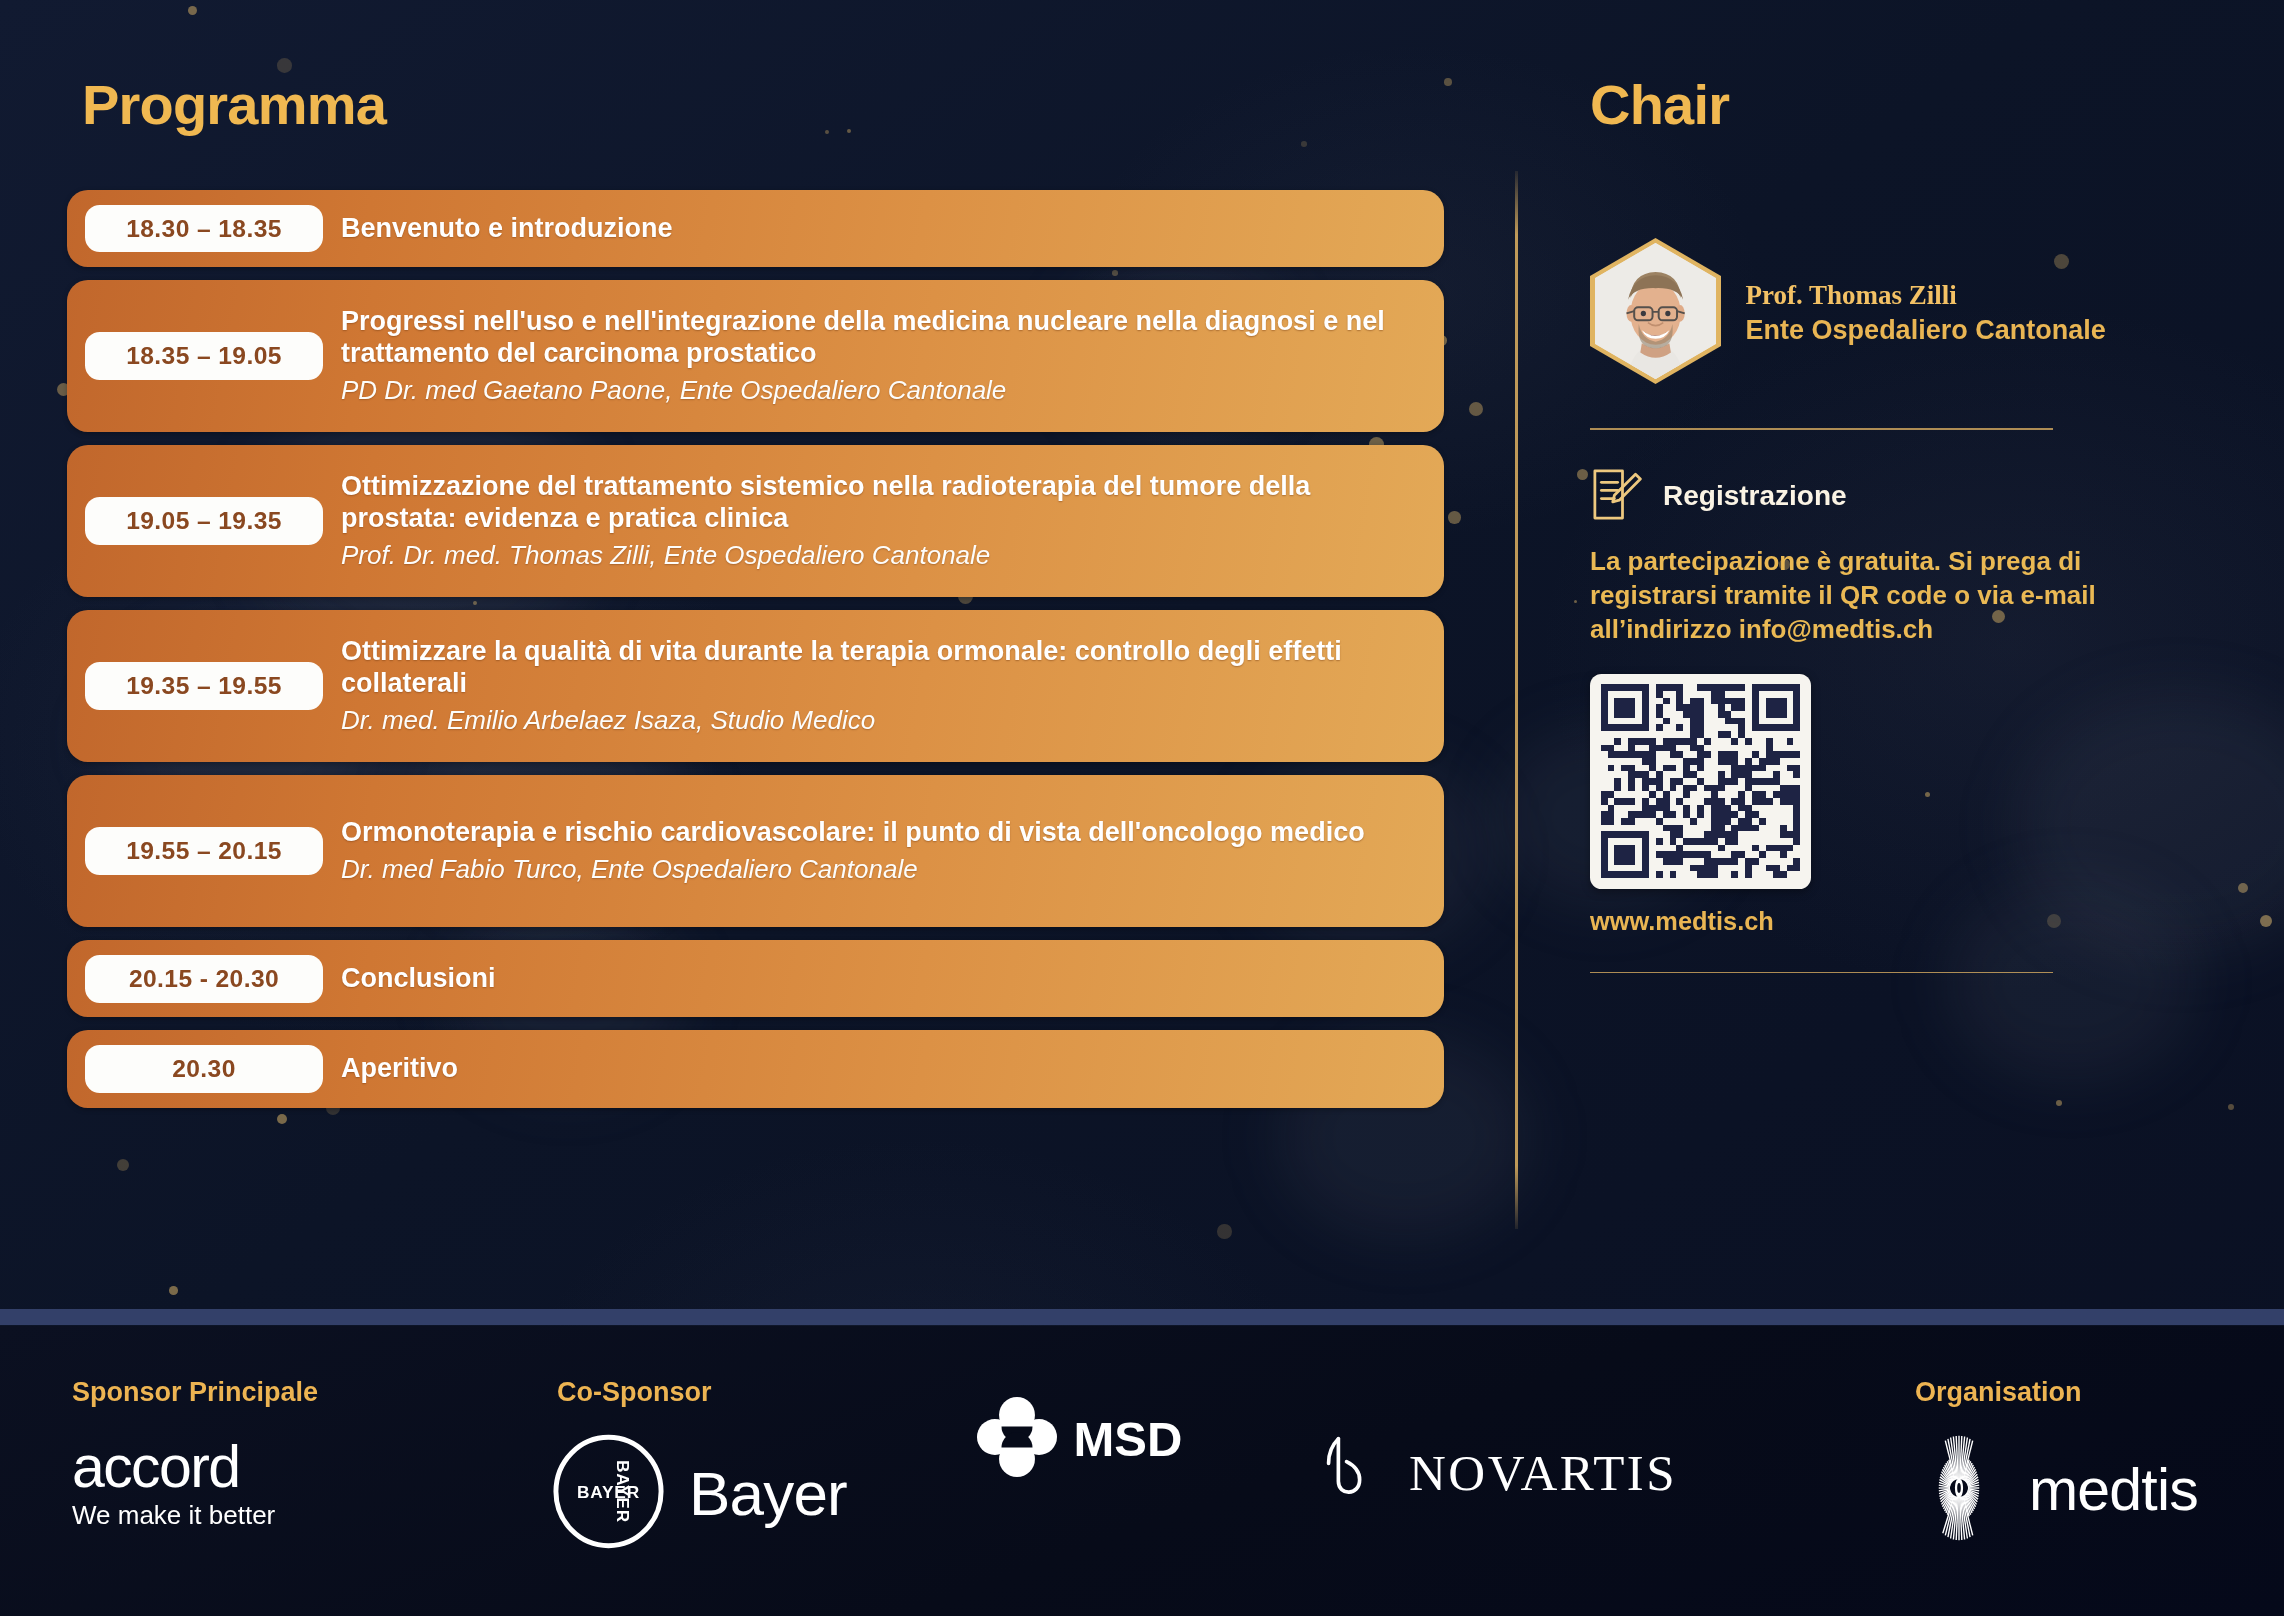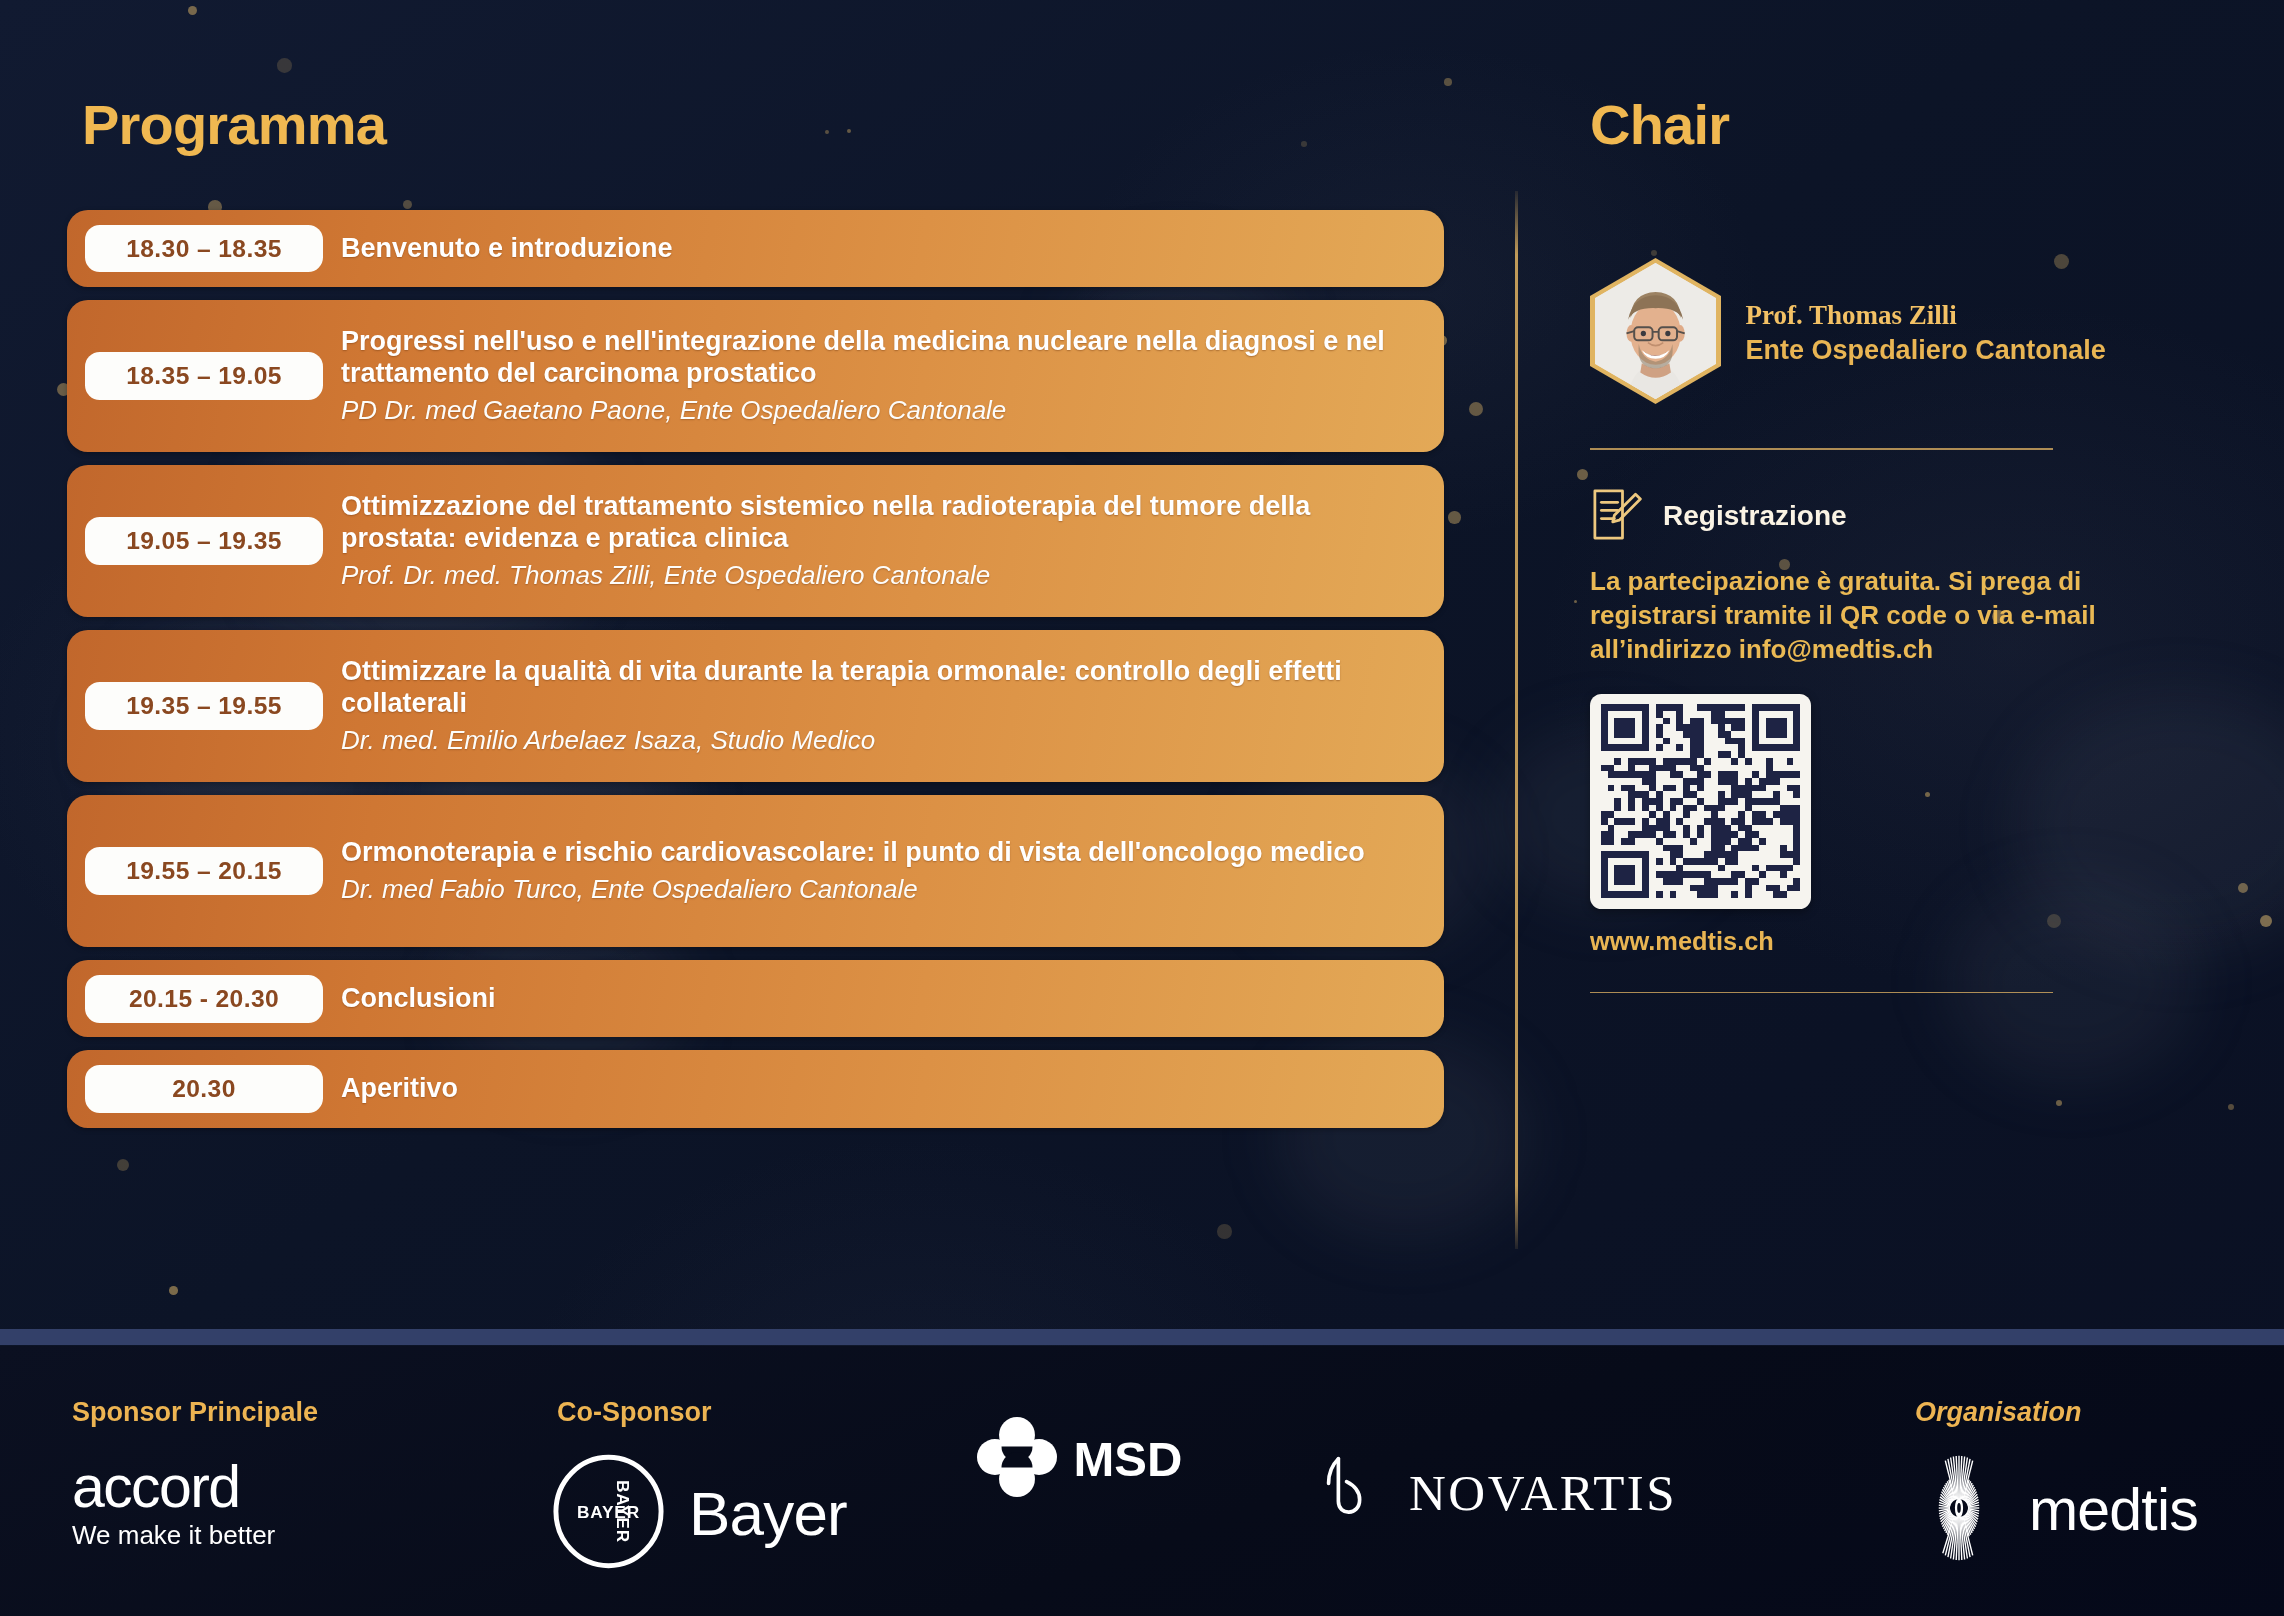--- a/index.html
+++ b/index.html
@@ -18,21 +18,21 @@
       radial-gradient(ellipse 574px 426px at 16% 46%, rgba(70,78,100,.16), transparent 70%),
       radial-gradient(ellipse 492px 353px at 62% 18%, rgba(64,72,96,.14), transparent 70%),
       radial-gradient(ellipse 672px 492px at 88% 40%, rgba(72,78,102,.15), transparent 70%),
       radial-gradient(ellipse 574px 410px at 40% 88%, rgba(60,68,92,.13), transparent 70%),
       linear-gradient(145deg, #111a31 0%, #0c1427 45%, #0a1023 100%);
   }
   .dot { position:absolute; border-radius:50%; background:#9b8355; }
   .glow { position:absolute; border-radius:50%; filter:blur(31px); background:rgba(120,125,150,.10); }
 
   
-  .stage { position:absolute; inset:0;margin-top:20px; }
+  .stage { position:absolute; inset:0; }
 
   .heading {
     position:absolute;
     font-size:56px; font-weight:bold;
     color:#f0b851;
     letter-spacing:-0.8px;
   }
   #prog-title { left:82px; top:72px; }
   #chair-title { left:1590px; top:72px; }
 
@@ -1208,21 +1208,21 @@
     <div class="fcol" style="left:1317px; top:103px; display:flex; align-items:center; gap:28px;">
       <span>
         <svg width="64" height="85" viewBox="0 0 78 104" fill="none" stroke="#fff" stroke-width="4.5" stroke-linecap="round">
           <path d="M26 12 C26 34 26 52 26 64 C26 82 52 82 52 62 C52 50 44 44 36 40"></path>
           <path d="M26 12 C18 20 14 30 14 42"></path>
         </svg>
       </span>
       <span class="nov-word">NOVARTIS</span>
     </div>
 
-    <div class="fcol" style="left:1915px; top:51px;font-style:italic;">
+    <div class="fcol" style="left:1915px; top:51px;">
       <div class="f-label">Organisation</div>
     </div>
     <div class="fcol" style="left:1910px; top:108px; display:flex; align-items:center; gap:21px;">
       <span>
         <svg width="98" height="108" viewBox="0 0 120 132" id="burst">
             <line x1="71" y1="66" x2="84.8" y2="66" stroke="#ffffff" stroke-width="1.7"></line>
             <line x1="70.9581416790092" y1="66.95871317022424" x2="84.70562851267529" y2="69.48622970990633" stroke="#ffffff" stroke-width="1.7"></line>
             <line x1="70.83288528313429" y1="67.91012995433623" x2="84.42323227470276" y2="72.94592710667722" stroke="#ffffff" stroke-width="1.7"></line>
             <line x1="70.62518408917975" y1="68.84700949612773" x2="83.95496049196889" y2="76.35276180410082" stroke="#ffffff" stroke-width="1.7"></line>
             <line x1="70.33661882864499" y1="69.76222157658236" x2="83.30437699549053" y2="79.68080573302674" stroke="#ffffff" stroke-width="1.7"></line>

